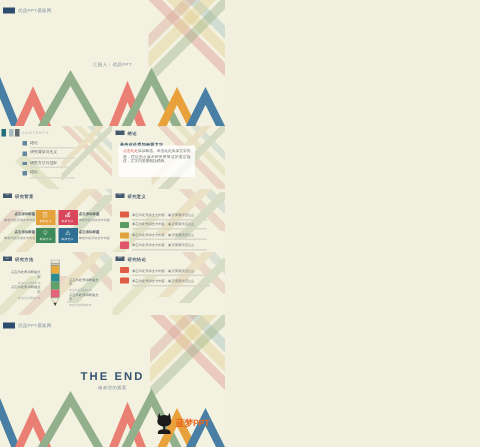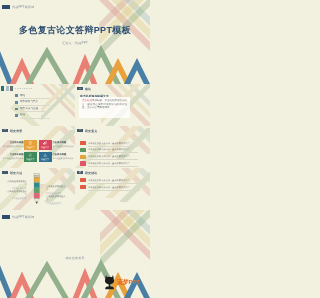--- a/index.html
+++ b/index.html
@@ -136,21 +136,20 @@
         <polyline points="74,88 85,61 96,88" stroke="#ea7f73"></polyline>
         <polyline points="82,88 101,51 120,88" stroke="#93b08c"></polyline>
         <polyline points="106,88 118,64 130,88" stroke="#e9a13b"></polyline>
         <polyline points="125,88 137,64 149,88" stroke="#4a7fa5"></polyline>
       </g>
     </svg>
     <div class="wm">
       <span class="wmbox"></span>
       <span class="wmtxt">优品PPT模板网</span>
     </div>
-    <div class="ttl">多色复古论文答辩PPT模板</div>
     <div class="sub">汇报人：优品PPT</div>
   </div>
 
   <div class="slide sm" id="s-toc" style="left:0;top:84px;width:75px;height:42px;">
     <svg class="bgsvg" viewBox="0 0 75 42" preserveAspectRatio="none">
       <rect x="0" y="0" width="75" height="42" fill="#f3f1e0"></rect>
       <g style="mix-blend-mode:multiply" opacity="0.33">
         <polygon points="41,0 46,0 78,32 78,37" fill="#e2a7a0"></polygon>
         <polygon points="49,0 54,0 78,24 78,29" fill="#ddd6a2"></polygon>
         <polygon points="58,0 63,0 78,15 78,20" fill="#a9c8d4"></polygon>
@@ -421,20 +420,21 @@
         <polyline points="74,92 85,65 96,92" stroke="#ea7f73"></polyline>
         <polyline points="82,92 101,55 120,92" stroke="#93b08c"></polyline>
         <polyline points="106,92 118,68 130,92" stroke="#e9a13b"></polyline>
         <polyline points="125,92 137,68 149,92" stroke="#4a7fa5"></polyline>
       </g>
     </svg>
     <div class="wm">
       <span class="wmbox"></span>
       <span class="wmtxt">优品PPT模板网</span>
     </div>
+    <div class="endttl">THE END</div>
     <div class="endsub">感谢您的观看</div>
     <div class="logo">
       <svg class="cat" viewBox="0 0 34 40">
         <g fill="#1b1b1b">
           <path d="M8 2 L11.5 11 L5.5 11 Z"></path>
           <path d="M26 2 L28.5 11 L22.5 11 Z"></path>
           <path d="M17 6 C25 6 29 11 29 17 C29 23 24 26 17 26 C10 26 5 23 5 17 C5 11 9 6 17 6 Z"></path>
           <path d="M15.4 25 h3.2 v9 h-3.2 z"></path>
           <path d="M6 36 C6 33 10 31 17 31 C24 31 28 33 28 36 L28 39 L6 39 Z"></path>
         </g>

